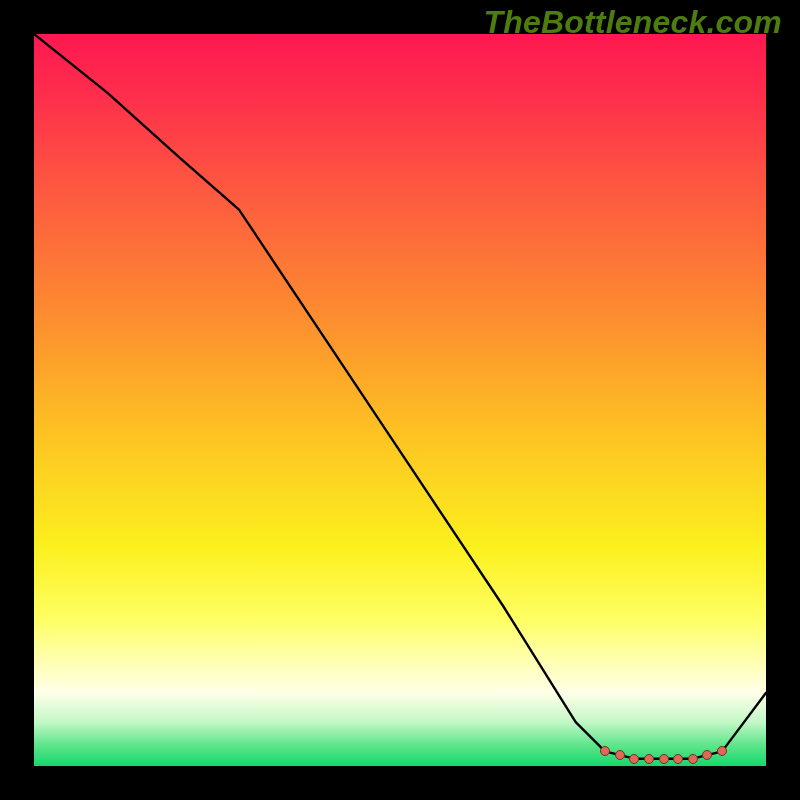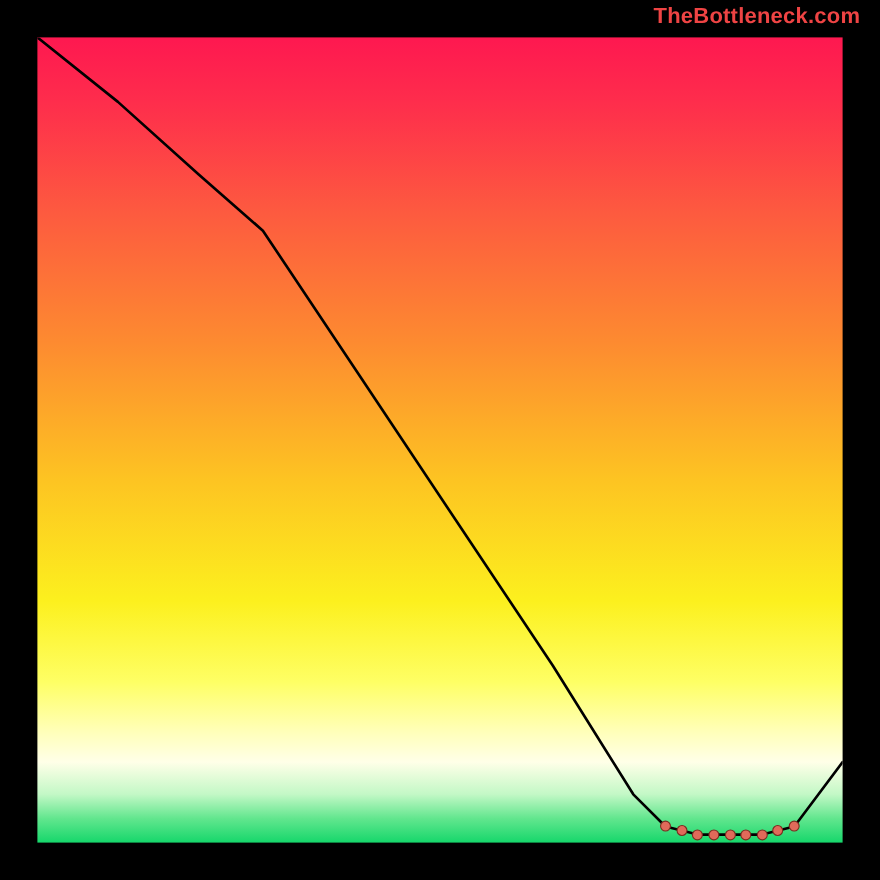--- a/index.html
+++ b/index.html
@@ -14,25 +14,26 @@
   .frame {
     position: relative;
     width: 800px;
     height: 800px;
     background: #000;
   }
   .watermark {
     position: absolute;
     top: 4px;
     right: 18px;
-    color: #ef4444;
-    font-size: 20px;
+    color: #4d7c0f;
+    font-size: 32px;
     font-weight: 600;
     letter-spacing: 0.2px;
     user-select: none;
+    font-style: italic;
   }
   .plot-area {
     position: absolute;
     left: 34px;
     top: 34px;
     width: 732px;
     height: 732px;
     
     background:
       linear-gradient(to bottom,

